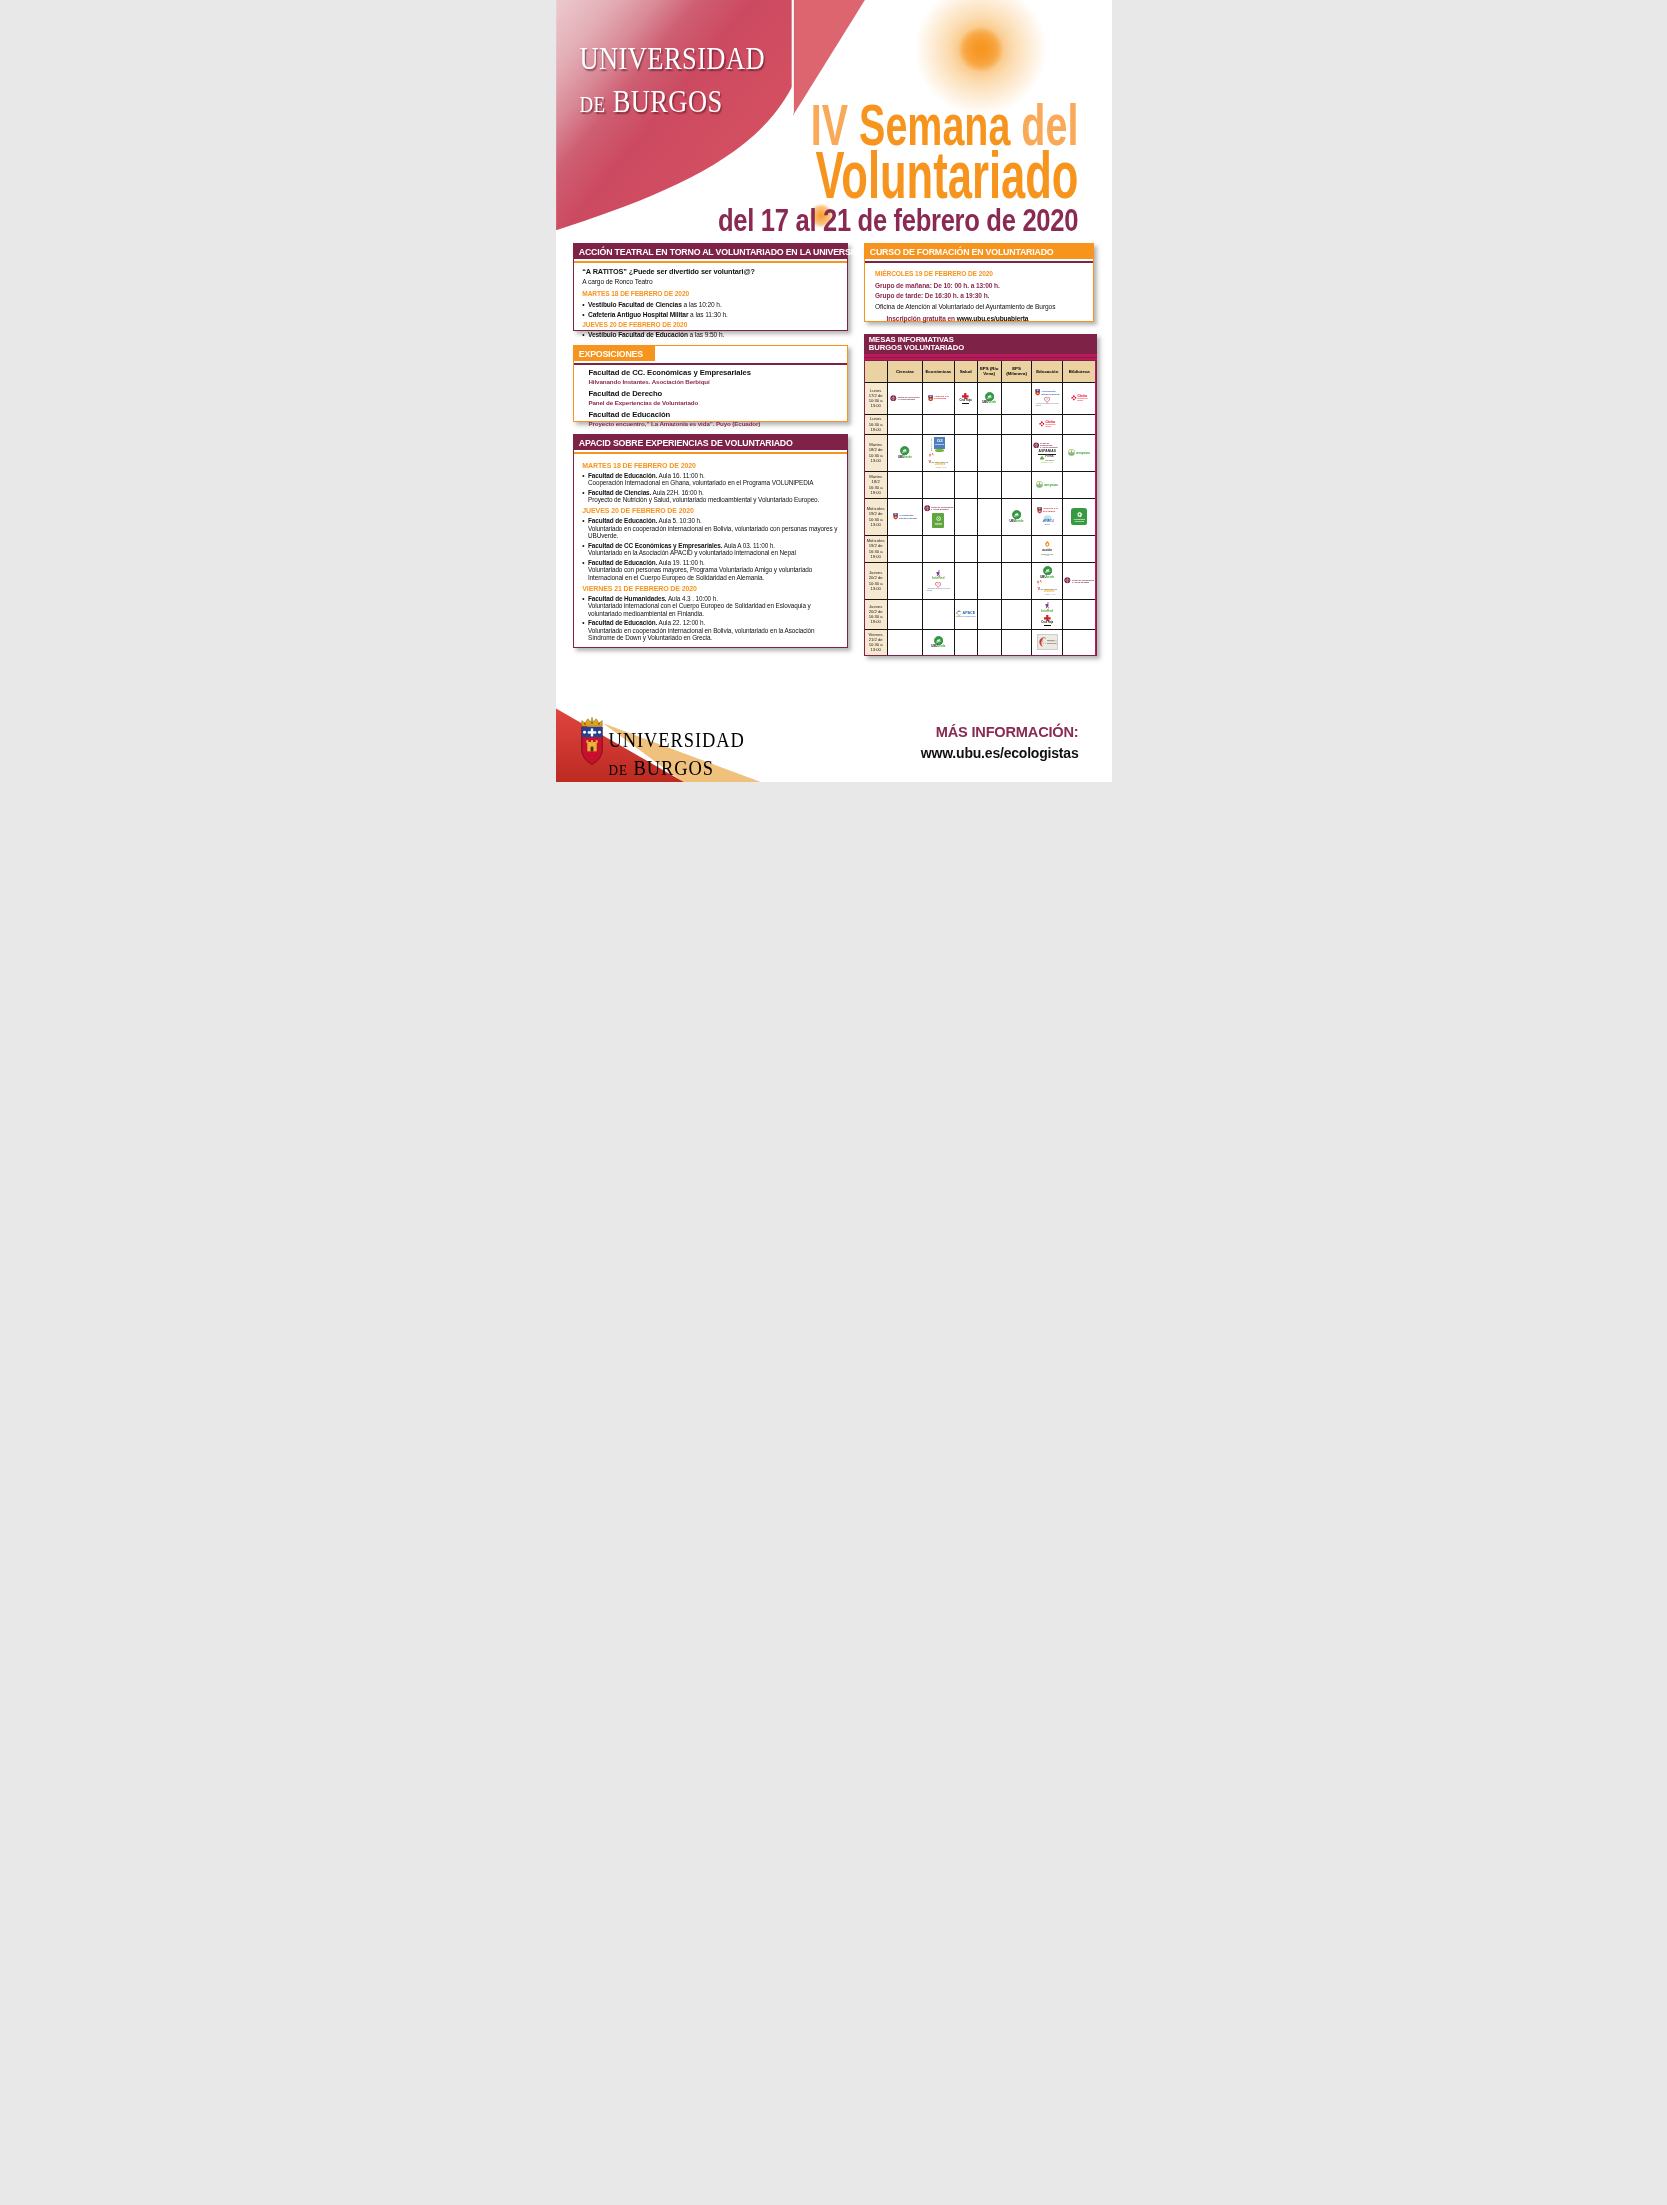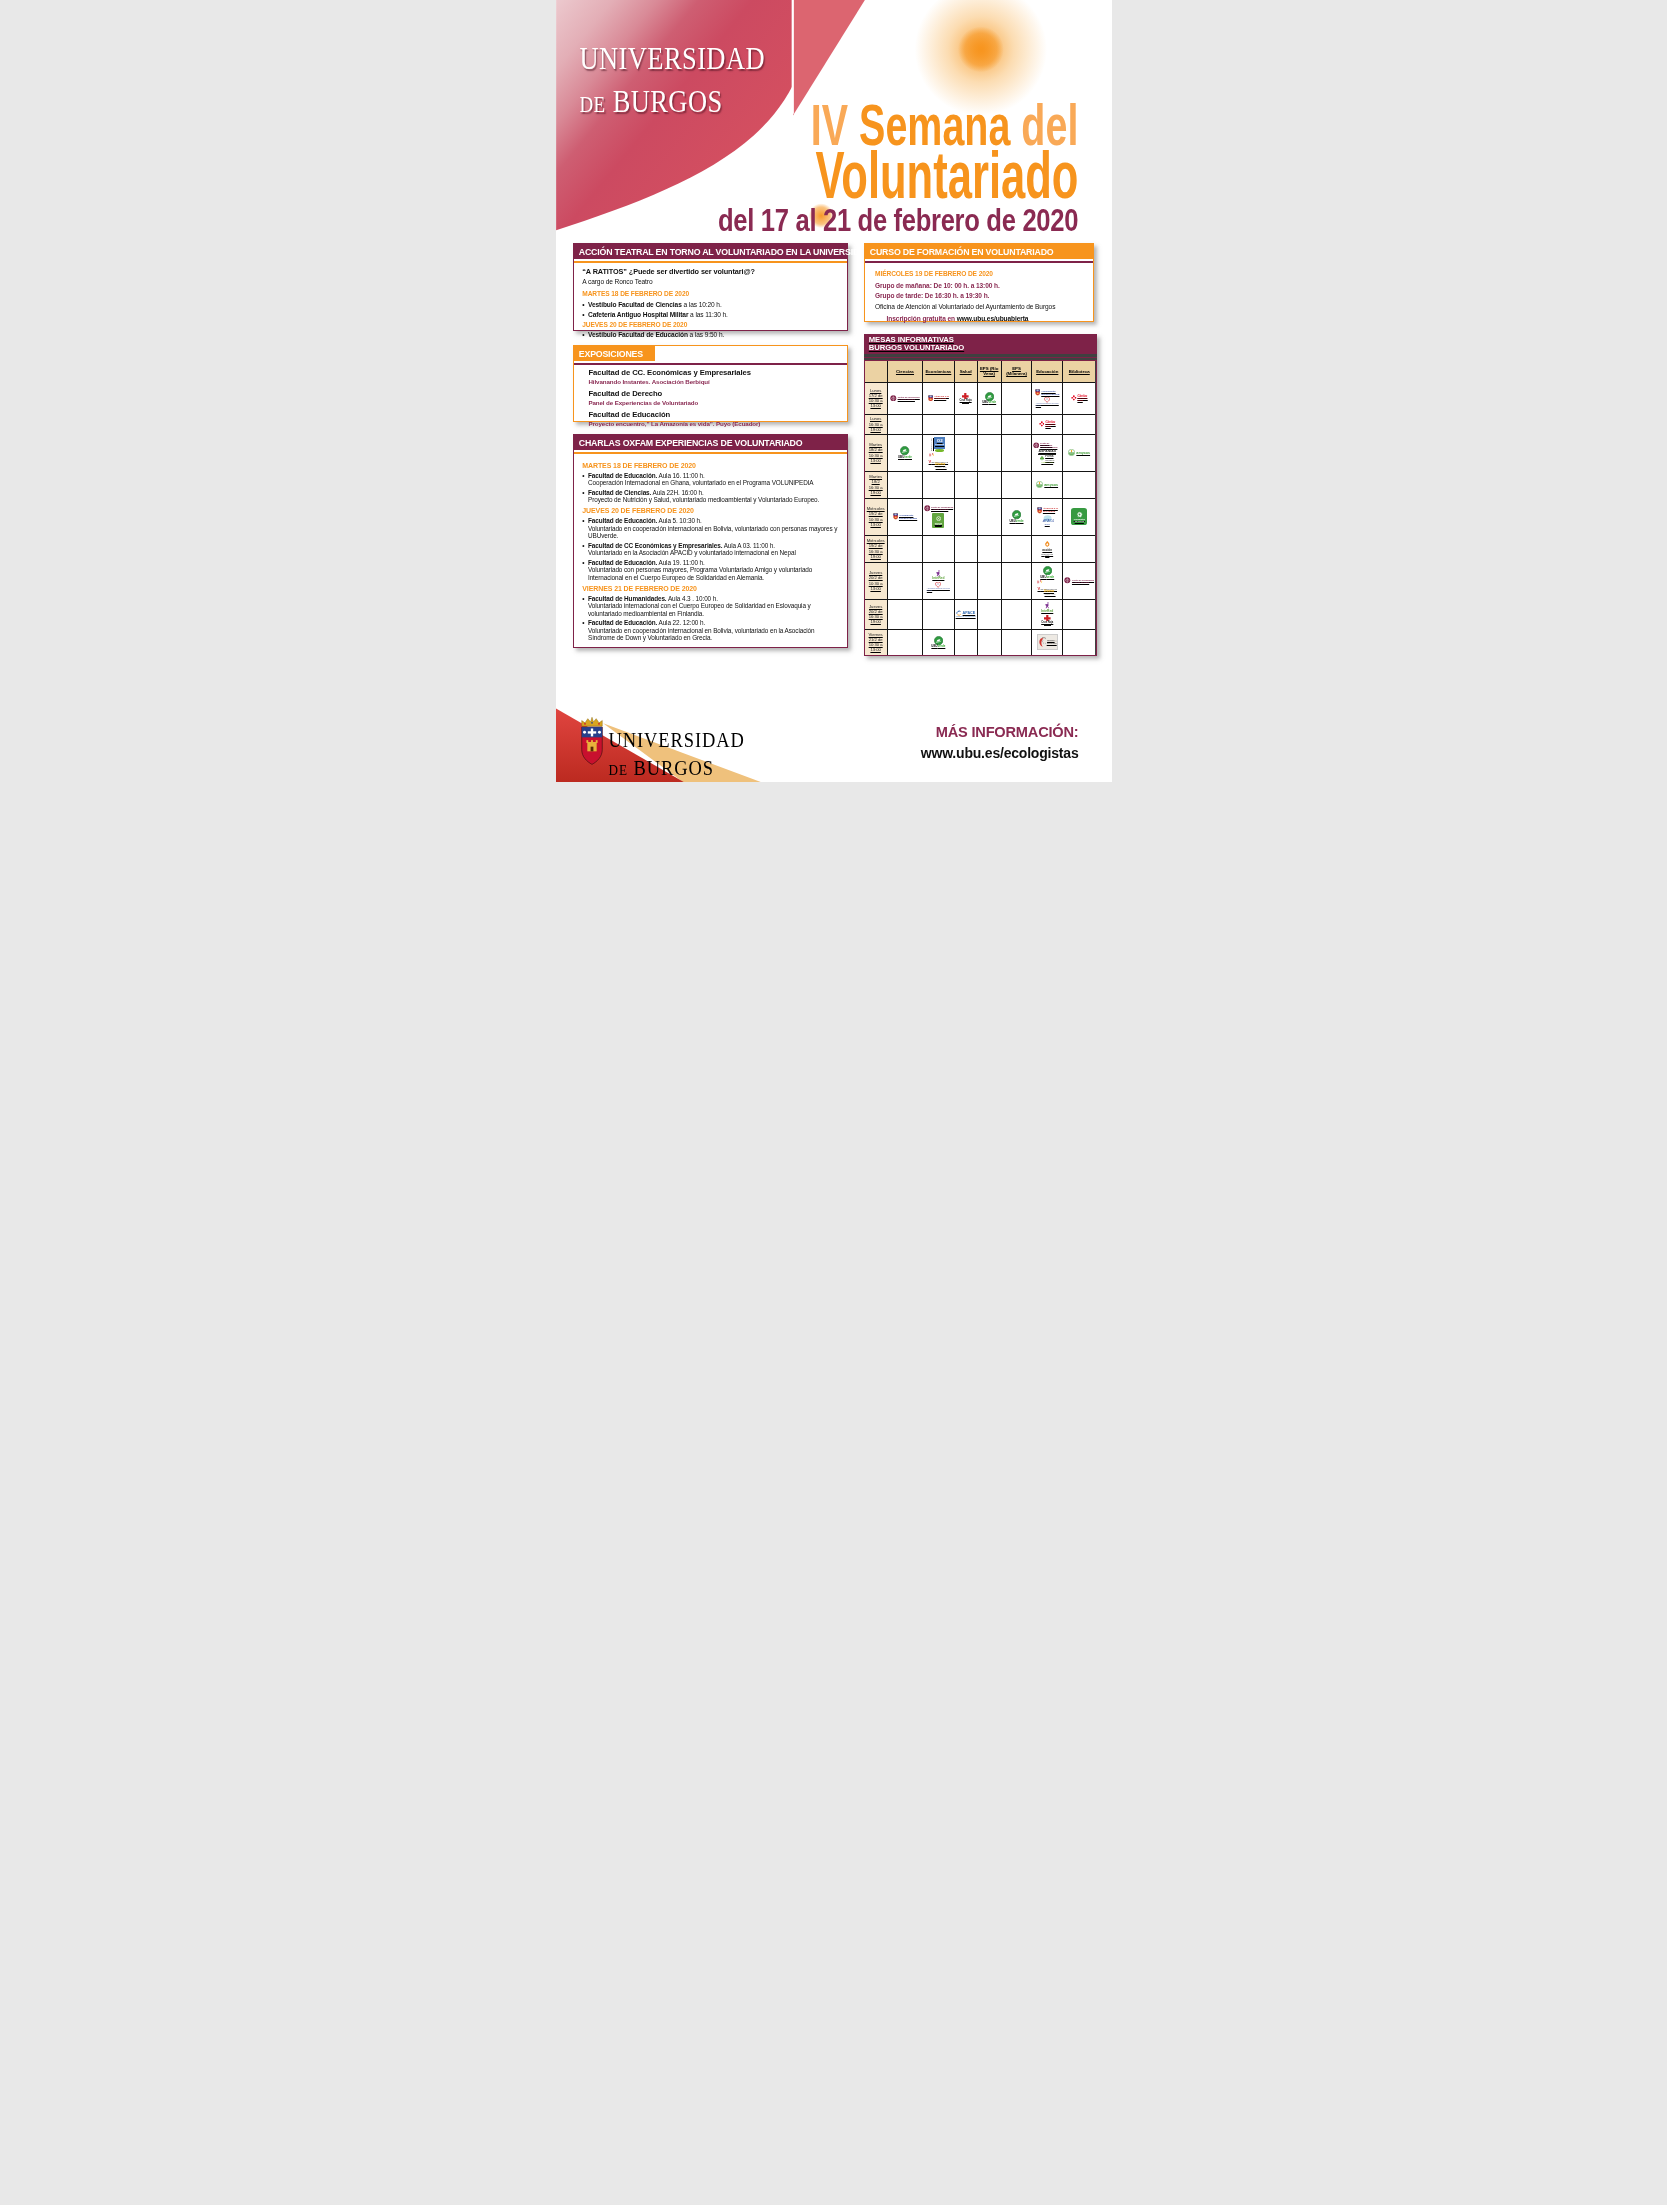--- a/index.html
+++ b/index.html
@@ -50,21 +50,21 @@
   
   .expos .it{margin-bottom:3.1px;padding-left:6.2px;}
   .expos .pl{font-weight:800;font-size:7.7px;color:#111;letter-spacing:-0.1px;}
   .expos .ds{color:#8A2A52;font-size:6.2px;font-weight:700;margin-top:0.4px;}
   
   .charlas .bc-pad{font-size:6.4px;line-height:7.5px;padding-right:6.2px;}
   .charlas .datehead{font-size:7px;margin:3.5px 0 2.2px;}
   .charlas .bullet{margin-bottom:2.2px;}
   .charlas .l1 b{letter-spacing:-0.1px;}
   
-  .mesas{position:absolute;left:308px;top:334px;width:233px;box-shadow:2.6px 3.1px 4px rgba(110,110,110,.5);background:#404040;text-decoration:underline;}
+  .mesas{position:absolute;left:308px;top:334px;width:233px;box-shadow:2.6px 3.1px 4px rgba(110,110,110,.5);background:#be185d;}
   .mesas .mband{background:#7E2248;color:#fff;font-weight:800;font-size:7.7px;line-height:8px;padding:2.2px 0 1.8px 5.3px;letter-spacing:-0.1px;}
   .mesas .mline{height:1.3px;background:#7E2248;margin:2.6px 0 2.2px;}
   .mgrid{display:grid;border:1.3px solid #7E2248;border-top-width:0.9px;
          grid-template-columns:10.1% 15.3% 13.6% 10.0% 10.4% 13.3% 13.3% 14.0%;
          grid-template-rows:21.6px 32px 20px 37px 27px 37px 27px 37px 30px 25px;}
   .tcell{border-right:0.7px solid #151515;border-bottom:1.3px solid #151515;display:flex;flex-direction:column;
          align-items:center;justify-content:center;overflow:hidden;}
   .tcell.lastc{border-right:none;}
   .tcell.lastr{border-bottom:none;}
   .hcell{background:#EBD2A3;font-weight:800;font-size:4.4px;text-align:center;line-height:5.3px;padding:0.9px;}
@@ -180,21 +180,21 @@
         <div class="ds">Panel de Experiencias de Voluntariado</div>
       </div>
       <div class="it">
         <div class="pl">Facultad de Educación</div>
         <div class="ds">Proyecto encuentro,” La Amazonía es vida”.  Puyo (Ecuador)</div>
       </div>
     </div>
   </div>
 
   <div class="box bd-maroon charlas" style="left:17px;top:434px;width:273px;height:212px;">
-    <div class="band maroon">CHARLAS OXFAM EXPERIENCIAS DE VOLUNTARIADO</div>
+    <div class="band maroon">APACID SOBRE EXPERIENCIAS DE VOLUNTARIADO</div>
     <div class="rule orange"></div>
     <div class="bc-pad" id="charlas-content">
         <div class="datehead">MARTES 18 DE FEBRERO DE 2020</div>
         <div class="bullet">
           <span class="mk">•</span>
           <div>
             <div class="l1"><b>Facultad de Educación.</b><span> Aula 16. 11:00 h.</span></div>
             <div class="desc">Cooperación Internacional en Ghana, voluntariado en el Programa VOLUNIPEDIA</div>
           </div>
         </div>

